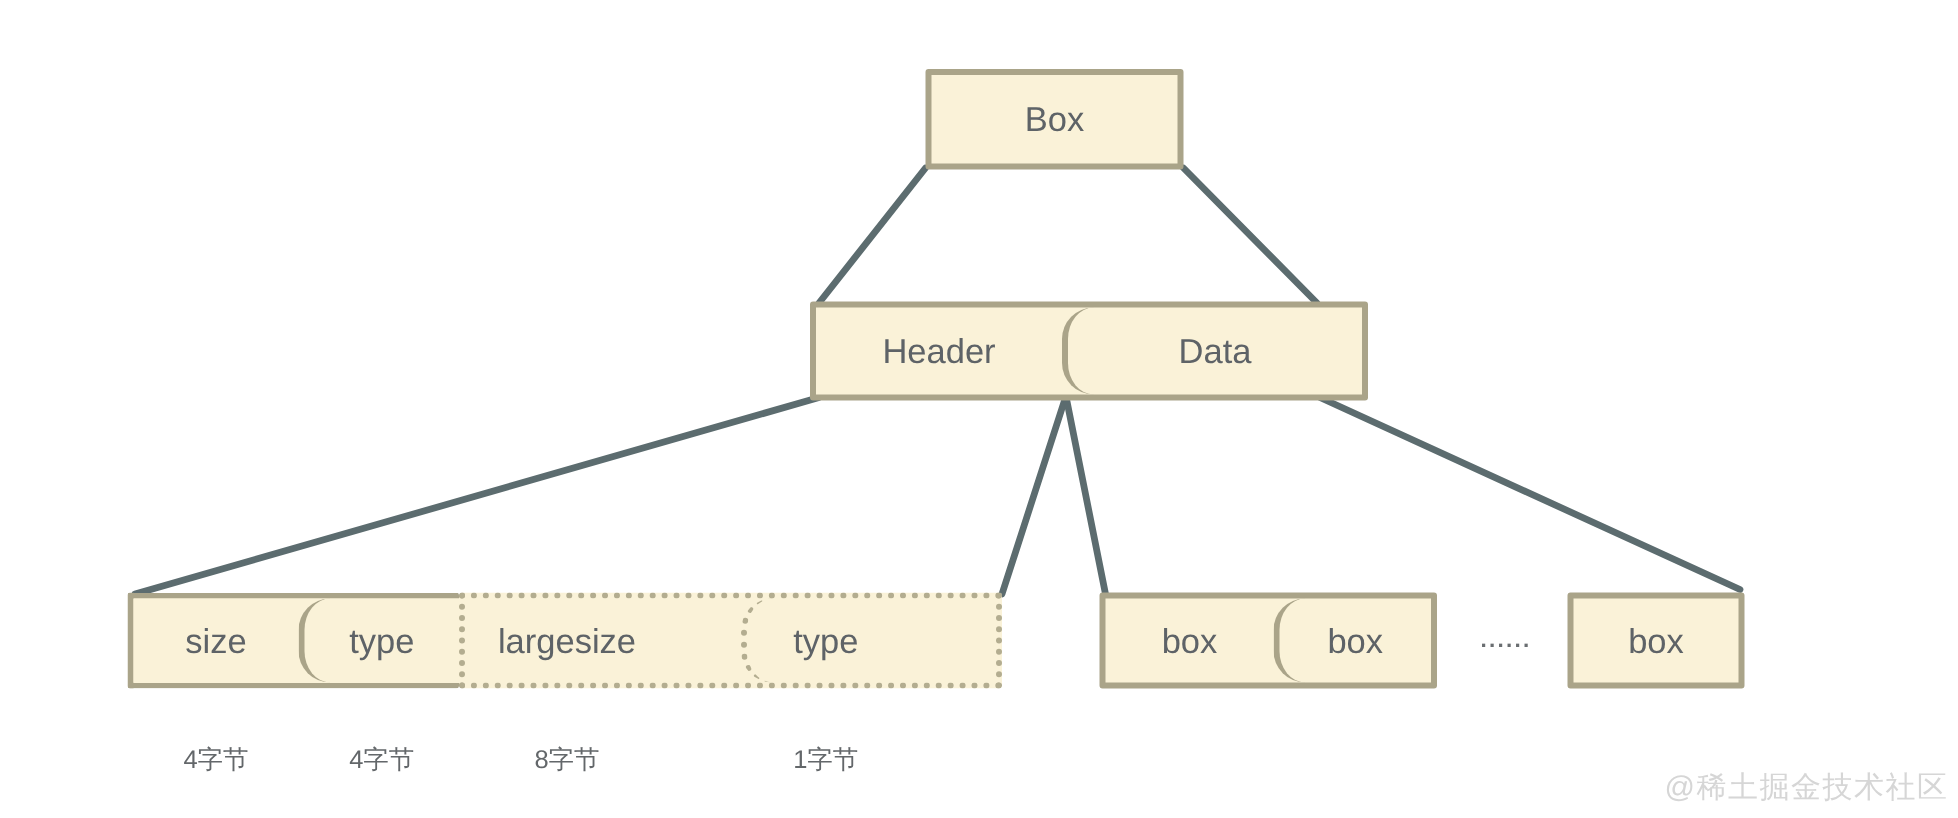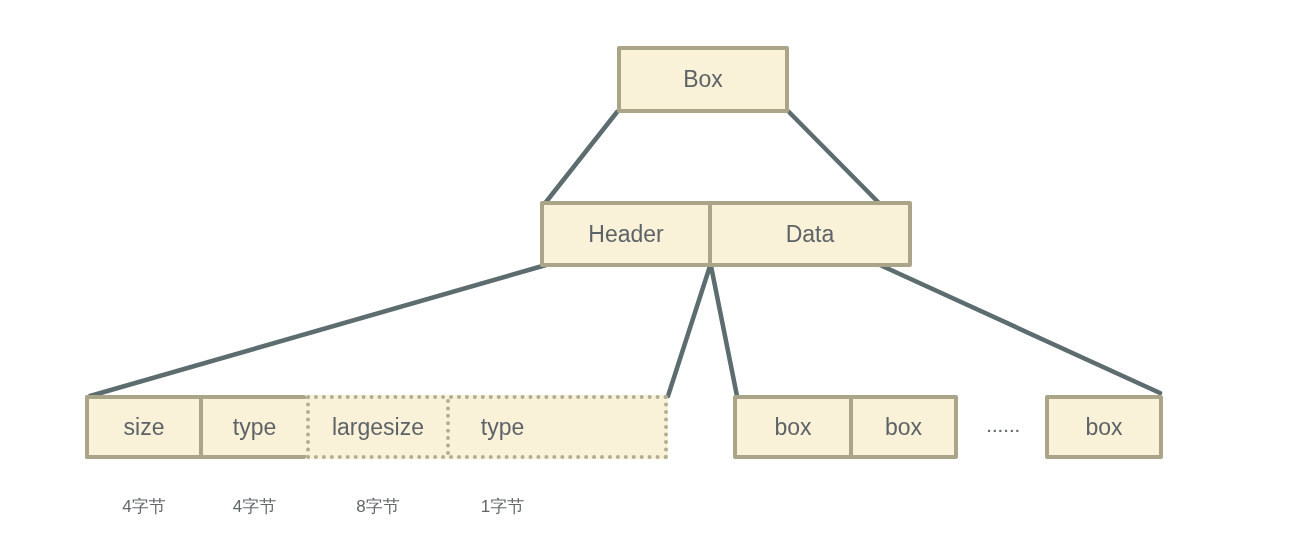--- a/index.html
+++ b/index.html
@@ -51,24 +51,25 @@
   .group .cell {
     position: relative;
     height: 100%;
     box-sizing: border-box;
     display: flex;
     align-items: center;
     justify-content: center;
     flex: 0 0 auto;
   }
   .group .cell.grow { flex: 1 1 auto; }
-  .group .cell + .cell { border-left: 4px solid var(--box-border); }
+  .group .cell + .cell { border-left: 4px solid var(--box-border); border-radius: 21px; }
   .group.dotted {
     border-style: dotted;
     border-color: var(--dotted-border);
+    gap: 48px;
   }
   .group.dotted .cell + .cell {
     border-left-style: dotted;
     border-left-color: var(--dotted-border);
   }
   .group.no-right { border-right: none; }
   .byte-label {
     position: absolute;
     top: calc(100% + 40px);
     left: 50%;
@@ -157,14 +158,15 @@
       <span>box</span>
     </div>
   </div>
 
   <div class="ellipsis">......</div>
 
   <div class="node" style="left:1045px; top:395px; width:118px; height:64px;">
     <span>box</span>
   </div>
 
+  <div class="watermark">@稀土掘金技术社区</div>
 
 </div>
 
 </body></html>

